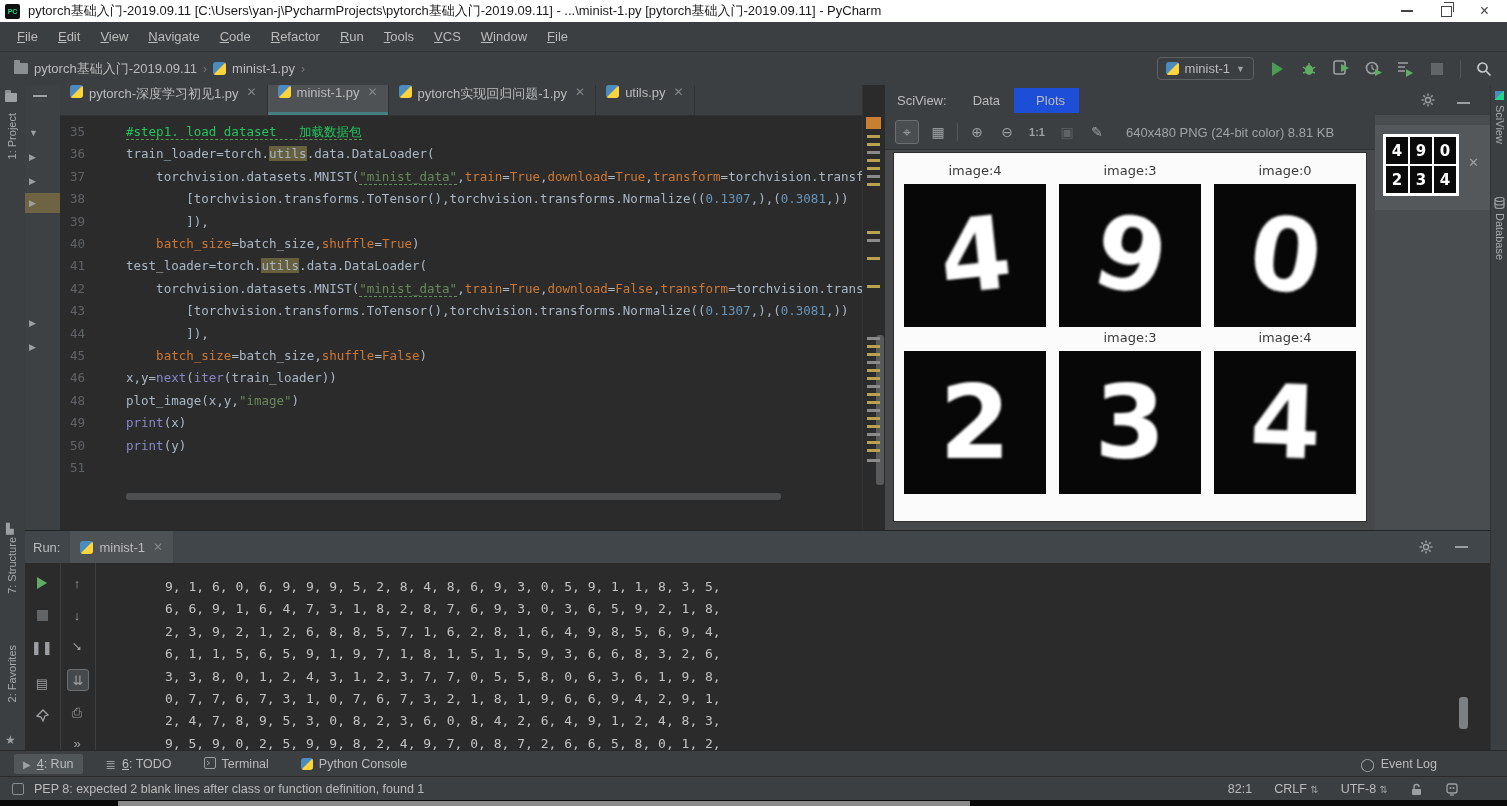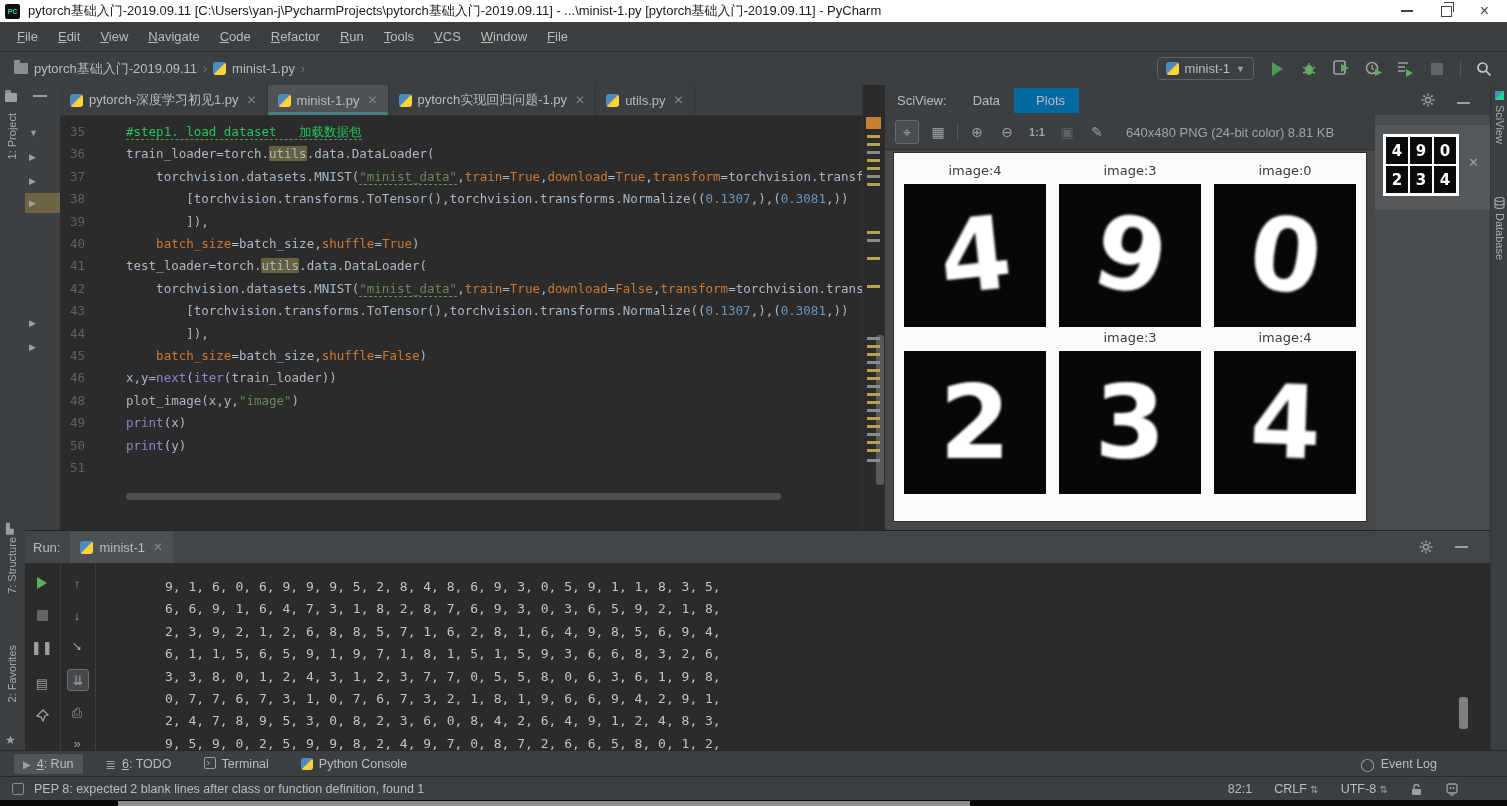--- a/index.html
+++ b/index.html
@@ -37,21 +37,21 @@
   #left-strip{left:0;top:85px;width:25px;height:665px;background:#3c3f41;border-right:1px solid #323232;}
   .vlabel-up{writing-mode:vertical-rl;transform:rotate(180deg);font-size:11px;color:#a8abad;}
   .vlabel-down{writing-mode:vertical-rl;font-size:11px;color:#a8abad;}
   
   #mini-panel{left:25px;top:85px;width:35px;height:445px;background:#3e4143;border-right:1px solid #323232;}
   .tree-row{position:absolute;left:0;width:35px;height:20px;display:flex;align-items:center;gap:2px;padding-left:4px;box-sizing:border-box;color:#9da0a3;font-size:9px;}
   .tree-row.sel{background:#6e6343;}
   
   #editor{left:60px;top:85px;width:802px;height:445px;background:#2b2b2b;}
   #tabbar{position:absolute;left:0;top:0;width:802px;height:30px;background:#3c3f41;border-bottom:1px solid #323232;display:flex;align-items:stretch;}
-  .etab{display:flex;align-items:center;gap:6px;padding:0 10px;color:#bbbbbb;font-size:13px;border-right:1px solid #323232;position:relative;}
+  .etab{display:flex;align-items:flex-start;gap:6px;padding:0 10px;color:#bbbbbb;font-size:13px;border-right:1px solid #323232;position:relative;}
   .etab.active{background:#4e5254;}
   .etab.active::after{content:'';position:absolute;left:0;right:0;bottom:0;height:3px;background:#467e82;}
   .tab-x{color:#848689;font-size:12px;margin-left:2px;}
   #code{position:absolute;left:0;top:30px;width:802px;height:415px;overflow:hidden;
         font-family:"DejaVu Sans Mono","Liberation Mono",monospace;font-size:12.5px;line-height:22.4px;}
   .cline{white-space:pre;display:flex;}
   .lnum{width:44px;flex:none;color:#606366;text-align:left;padding-left:10px;box-sizing:border-box;}
   .lbody{padding-left:22px;white-space:pre;}
   .tok-d{color:#a9b7c6}.tok-k{color:#cc7832}.tok-s{color:#6a8759}
   .tok-ss{color:#6a8759;border-bottom:1px dashed #5d9157;}
@@ -61,21 +61,21 @@
   #hscroll{position:absolute;left:66px;top:408px;width:655px;height:7px;background:#4d4f51;border-radius:3px;}
   
   #stripe{left:862px;top:85px;width:23px;height:445px;background:#2b2b2b;border-left:1px solid #323232;}
   .tick{position:absolute;left:4px;width:13px;height:3px;}
   #stripe-thumb{position:absolute;right:2px;top:250px;width:8px;height:150px;background:#7f8284;opacity:.55;border-radius:3px;}
   
   #sciview{left:885px;top:85px;width:605px;height:445px;background:#3c3f41;}
   #sv-header{position:absolute;left:0;top:0;width:605px;height:30px;border-bottom:1px solid #323232;display:flex;align-items:center;}
   .sv-title{color:#bbbbbb;padding:0 12px;}
   .sv-tab{padding:5px 14px;color:#bbbbbb;}
-  .sv-tab.active{background:#0369a1;padding-left:22px;}
+  .sv-tab.active{background:#1d4ed8;padding-left:22px;}
   #sv-toolbar{position:absolute;left:0;top:30px;width:490px;height:35px;background:#3c3f41;display:flex;align-items:center;gap:8px;padding-left:10px;box-sizing:border-box;border-bottom:1px solid #323232;}
   .svt-ico{width:22px;height:22px;display:flex;align-items:center;justify-content:center;color:#9da0a3;font-size:14px;}
   .svt-ico.boxed{border:1px solid #6a6e70;border-radius:3px;background:#4a4e50;}
   .svt-sep{width:1px;height:18px;background:#555;}
   #img-info{color:#9fa3a6;font-size:13px;margin-left:10px;white-space:nowrap;}
   #plot-area{position:absolute;left:0;top:65px;width:490px;height:380px;background:#46484a;}
   #plot-canvas{position:absolute;left:8px;top:2px;width:474px;height:370px;background:#fbfbfb;border:1px solid #2e2e2e;box-sizing:border-box;}
   .tile-label{position:absolute;width:142px;text-align:center;color:#3b3b3b;font-size:13px;font-family:"DejaVu Sans",sans-serif;}
   .tile{position:absolute;width:142px;height:143px;background:#070707;display:flex;align-items:center;justify-content:center;overflow:hidden;}
   .digit{color:#ffffff;font-family:"DejaVu Sans",sans-serif;font-weight:bold;font-size:102px;filter:blur(0.8px);}

